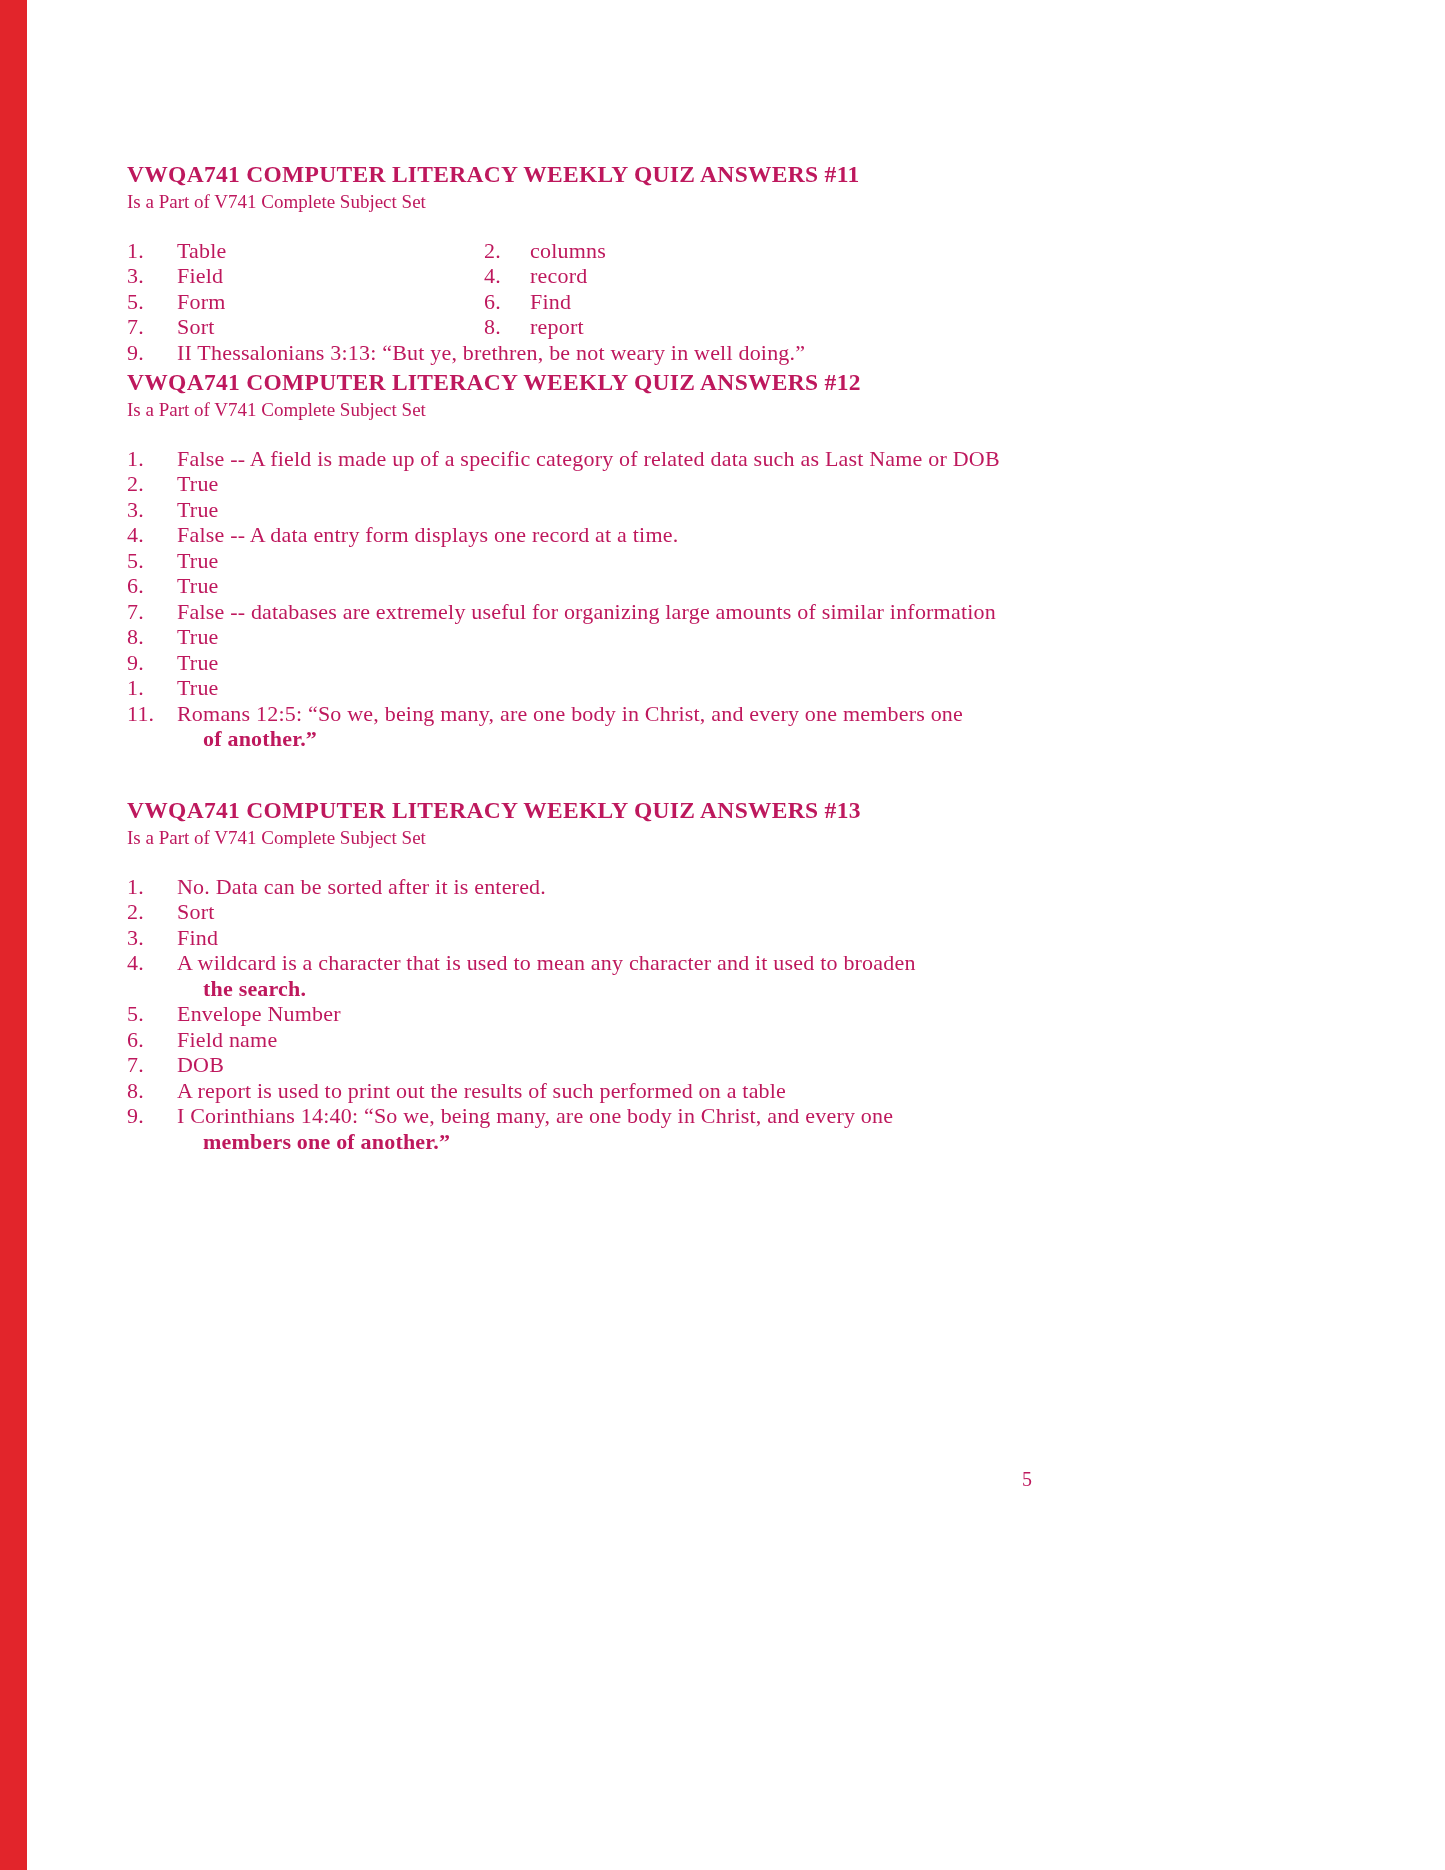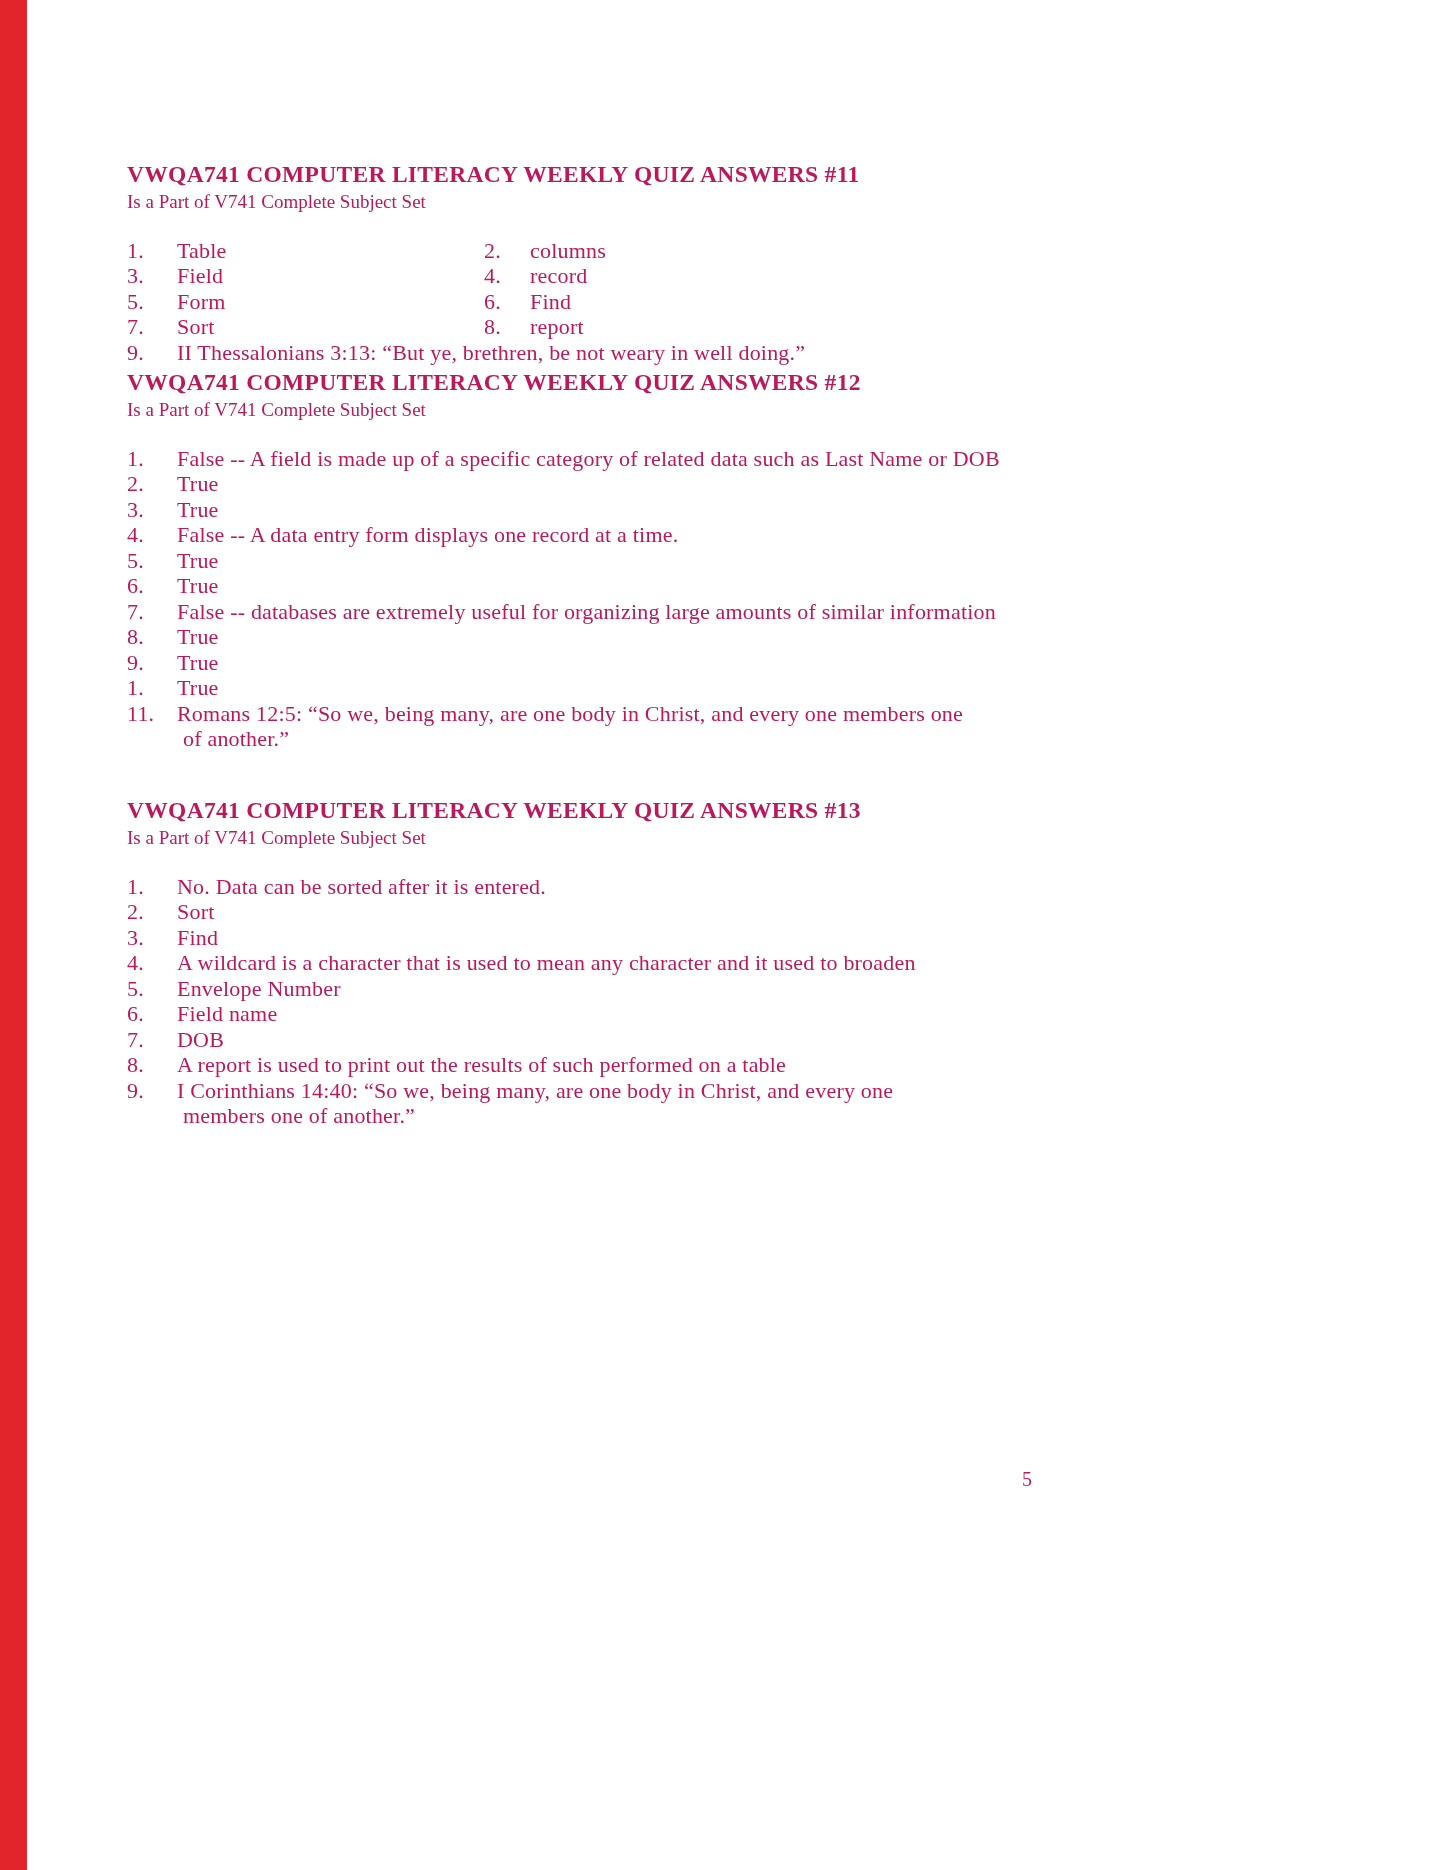--- a/index.html
+++ b/index.html
@@ -52,25 +52,26 @@
     white-space: nowrap;
   }
   .ans-num {
     flex: 0 0 50px;
     white-space: nowrap;
   }
   .ans-text {
     white-space: nowrap;
   }
   .ans-cont {
-    margin-left: 56px;
+    margin-left: 76px;
     line-height: 25.45px;
     font-size: 22px;
     letter-spacing: 0.2px;
     white-space: nowrap;
+    font-weight: bold;
   }
   
   .grid-row {
     display: flex;
     line-height: 25.45px;
     font-size: 22px;
     letter-spacing: 0.2px;
     white-space: nowrap;
   }
   .grid-row .col1-num  { flex: 0 0 50px; }
@@ -192,20 +193,21 @@
         <span class="ans-text">Sort</span>
       </div>
       <div class="ans-line">
         <span class="ans-num">3.</span>
         <span class="ans-text">Find</span>
       </div>
       <div class="ans-line">
         <span class="ans-num">4.</span>
         <span class="ans-text">A wildcard is a character that is used to mean any character and it used to broaden</span>
       </div>
+      <div class="ans-cont">the search.</div>
       <div class="ans-line">
         <span class="ans-num">5.</span>
         <span class="ans-text">Envelope Number</span>
       </div>
       <div class="ans-line">
         <span class="ans-num">6.</span>
         <span class="ans-text">Field name</span>
       </div>
       <div class="ans-line">
         <span class="ans-num">7.</span>

